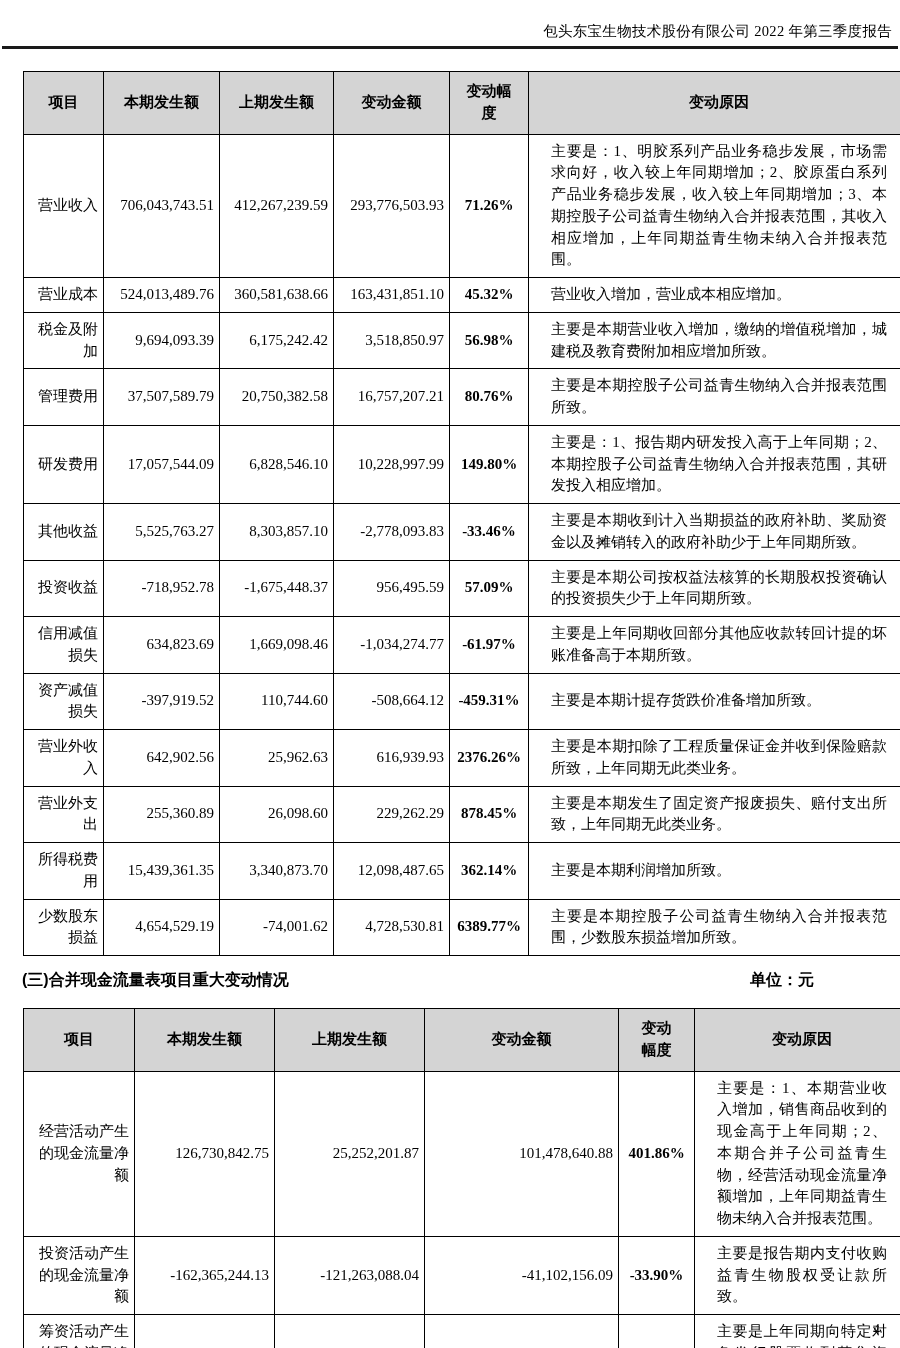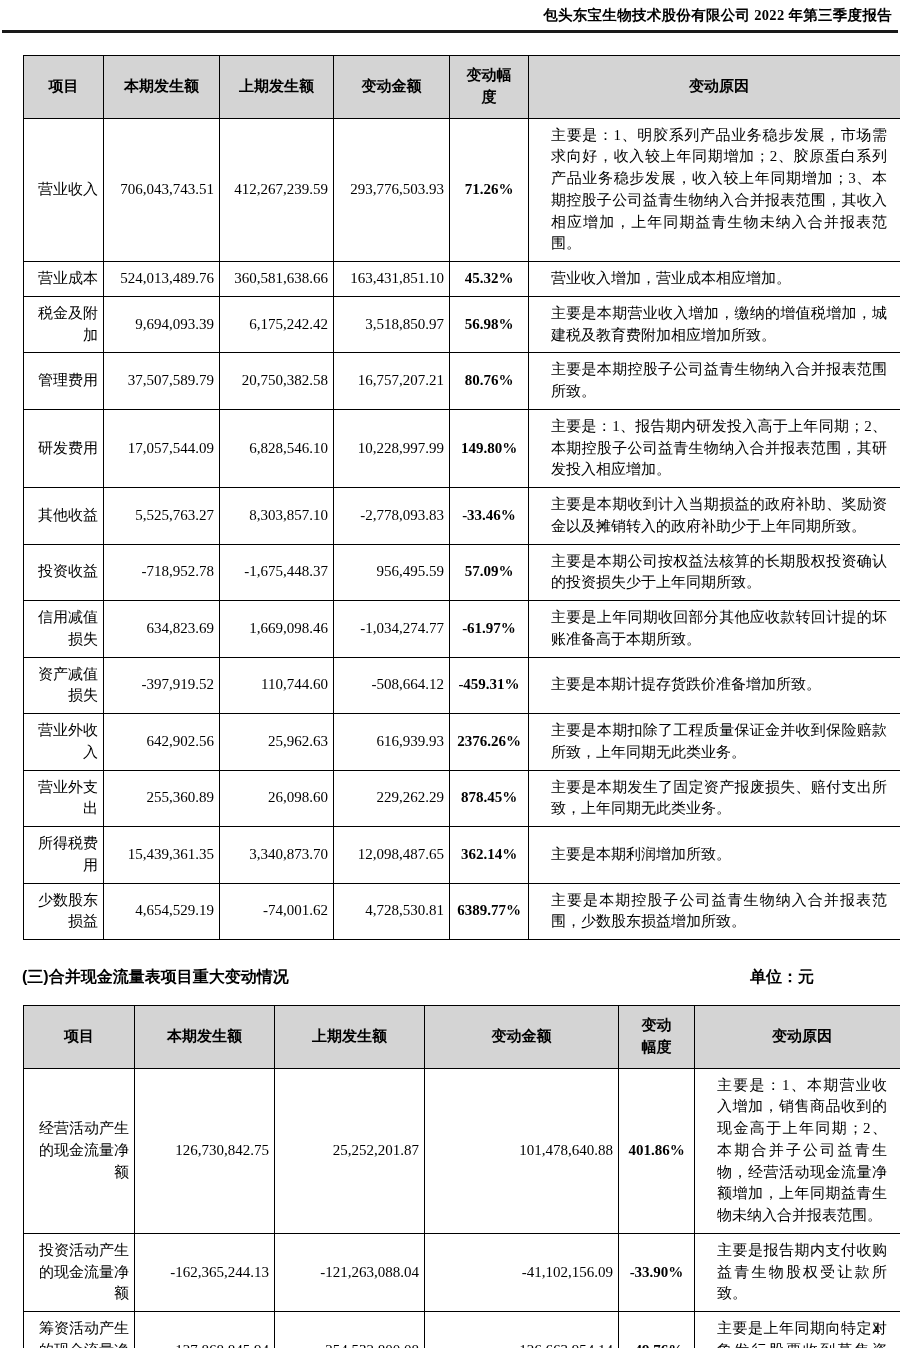--- a/index.html
+++ b/index.html
@@ -8,23 +8,22 @@
     width: 900px; height: 1348px;
     background: #ffffff;
     color: #000000;
     font-family: "Liberation Serif", "DejaVu Serif", serif;
     position: relative;
     overflow: hidden;
   }
   .doc-header {
     text-align: right;
     font-size: 14.5px;
-    padding: 6px 8px 5px 0;
+    padding: 22px 8px 5px 0;
     letter-spacing: 0.3px;
-    font-weight: bold;
   }
   .header-rule {
     margin: 0 2px;
     height: 3px;
     border-top: 2.5px solid #1a1a1a;
     border-bottom: 1px solid #1a1a1a;
   }
   table {
     border-collapse: collapse;
     table-layout: fixed;
@@ -43,21 +42,21 @@
   }
   #table1 th.th-pct { padding: 9px 13px; }
   #table2 th.th-pct { padding: 9px 18px; }
   td { font-size: 15px; line-height: 1.45; }
   .td-item   { text-align: right;   padding: 6px 5px 6px 9px; }
   .td-num    { text-align: right;  padding: 6px 5px; }
   .td-pct    { text-align: center; padding: 6px 2px; font-weight: bold; }
   .td-reason { text-align: justify; padding: 6px 22px; }
   .section-row {
     width: 792px;
-    margin: 27px 0 0 22px;
+    margin: 14px 0 0 22px;
     display: flex;
     justify-content: space-between;
     align-items: center;
     font-family: "Liberation Sans", "DejaVu Sans", sans-serif;
     font-weight: bold;
     font-size: 16px;
   }
   .footer-page-num {
     position: absolute;
     right: 20px;

